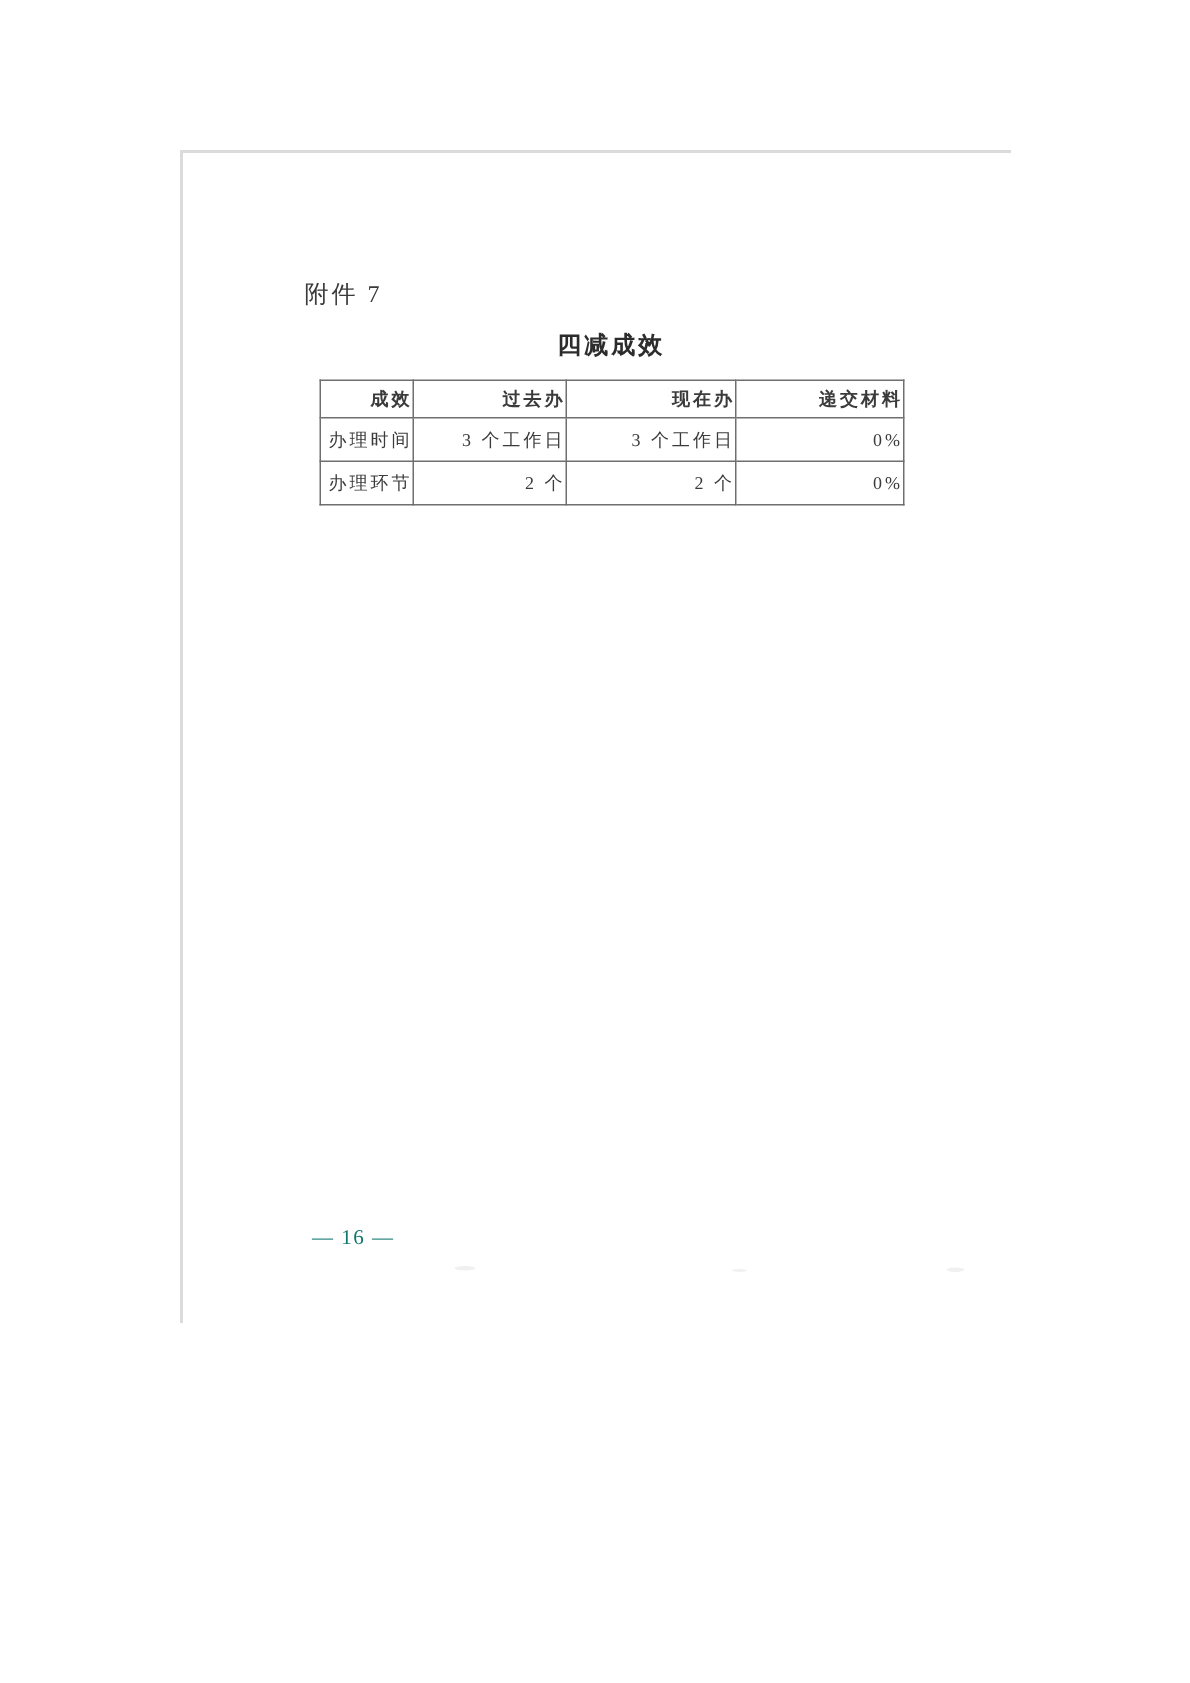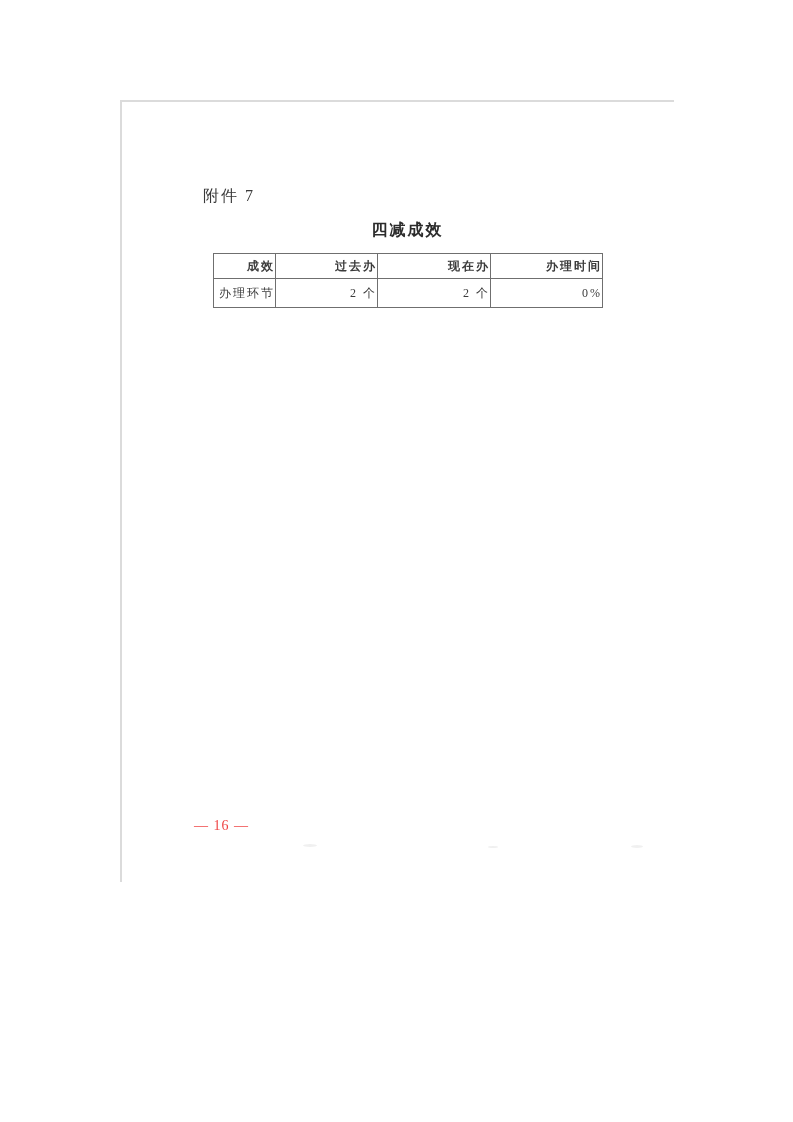--- a/index.html
+++ b/index.html
@@ -69,24 +69,24 @@
   .results-table th {
     height: 24px;
     font-weight: bold;
   }
   .results-table td {
     height: 28px;
     font-weight: normal;
   }
   .page-number {
     position: absolute;
-    left: 72px;
+    left: 86px;
     top: 716px;
     font-size: 14px;
-    color: #ef4444;
+    color: #0f766e;
     letter-spacing: 1px;
     white-space: pre;
     font-family: Liberation Serif, serif;
   }
   .scan-artifact {
     position: absolute;
     background: #ececec;
     border-radius: 50%;
     opacity: 0.8;
   }
@@ -110,24 +110,30 @@
         <col style="width:62px">
         <col style="width:102px">
         <col style="width:113px">
         <col style="width:112px">
       </colgroup>
       <thead>
         <tr>
           <th>成效</th>
           <th>过去办</th>
           <th>现在办</th>
-          <th>办理时间</th>
+          <th>递交材料</th>
         </tr>
       </thead>
       <tbody>
+        <tr>
+          <td>办理时间</td>
+          <td>3 个工作日</td>
+          <td>3 个工作日</td>
+          <td>0%</td>
+        </tr>
         <tr>
           <td>办理环节</td>
           <td>2 个</td>
           <td>2 个</td>
           <td>0%</td>
         </tr>
       </tbody>
     </table>
 
     <div class="page-number">— 16 —</div>

